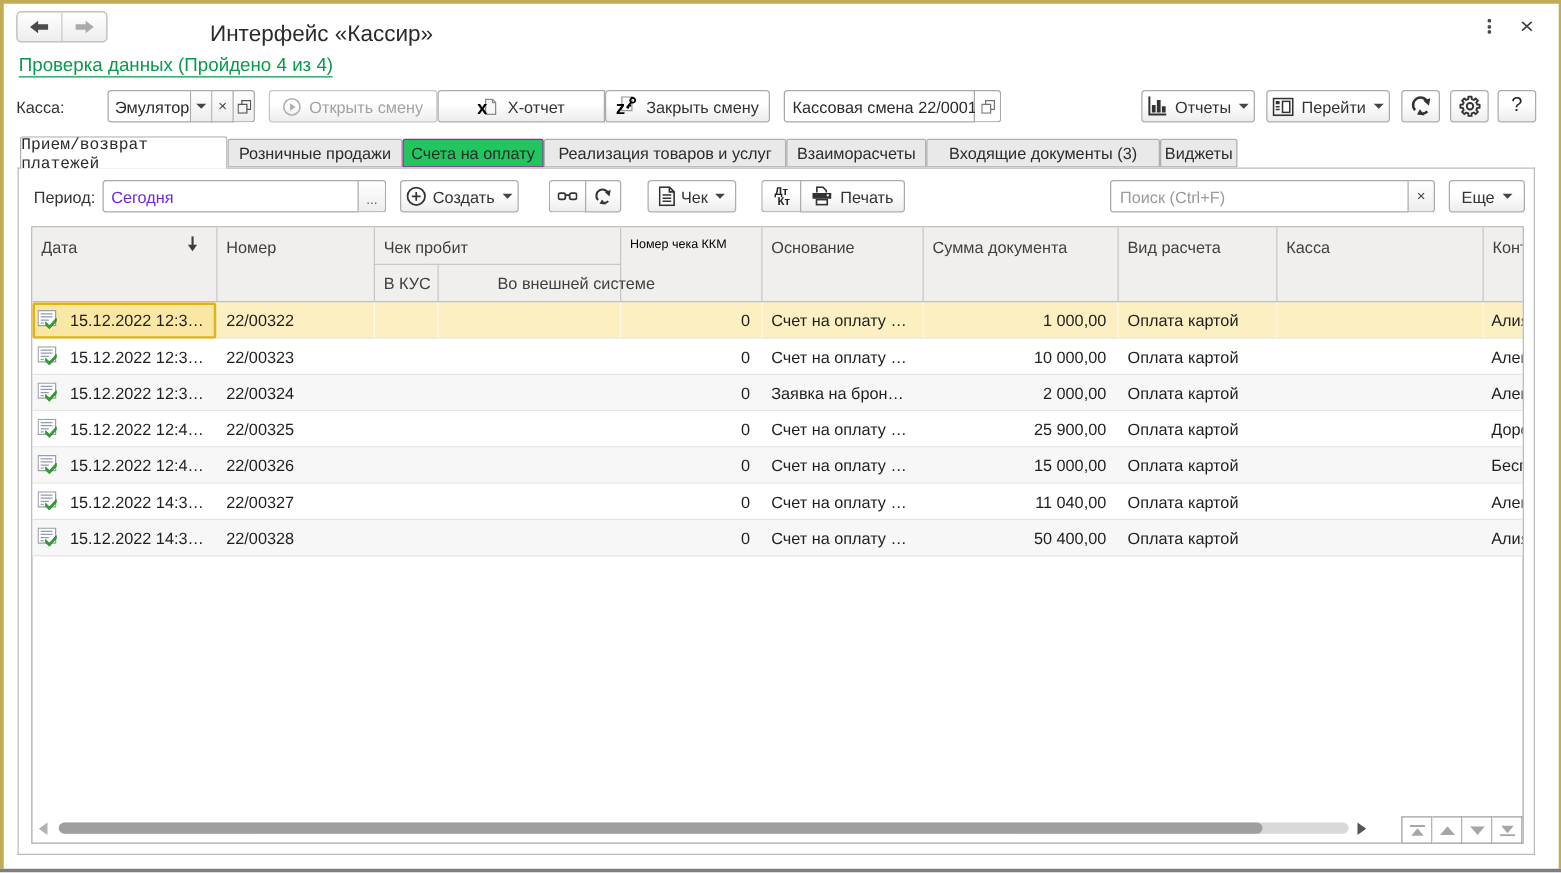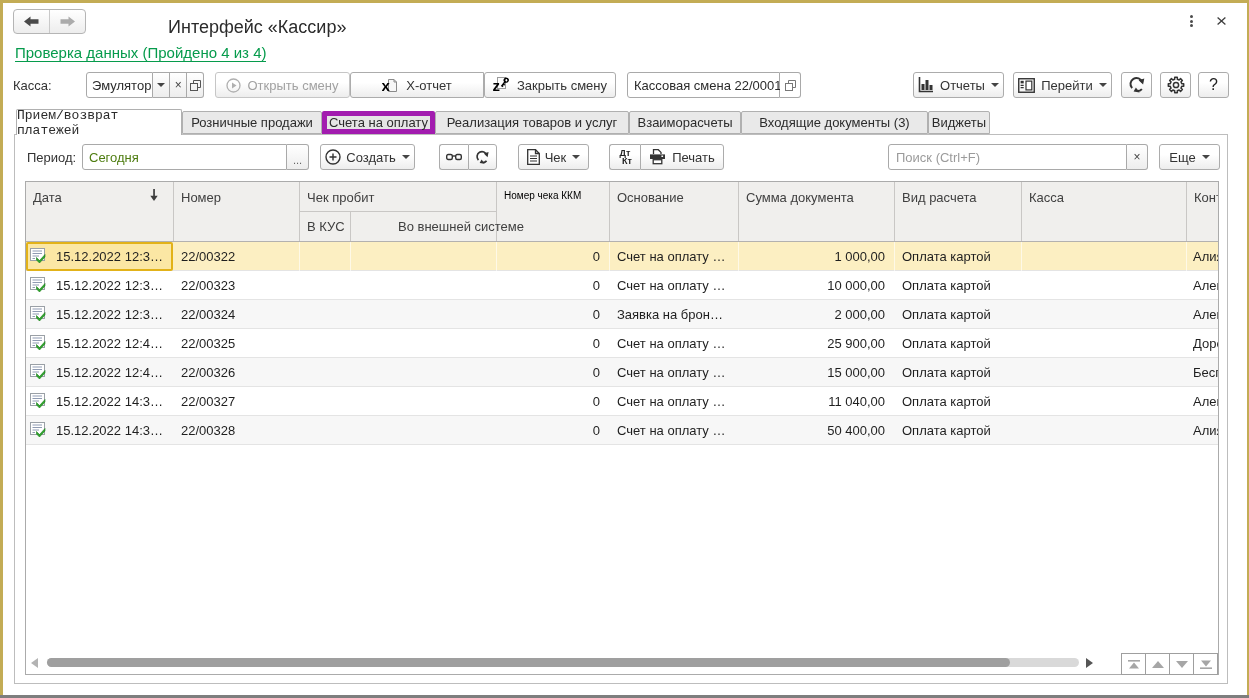--- a/index.html
+++ b/index.html
@@ -133,33 +133,33 @@
   <svg width="18" height="18" viewBox="0 0 18 18">
       <path d="M 16.69 7.72 L 16.69 10.28 L 14.75 10.33 L 14.01 12.12 L 15.35 13.54 L 13.54 15.35 L 12.12 14.01 L 10.33 14.75 L 10.28 16.69 L 7.72 16.69 L 7.67 14.75 L 5.88 14.01 L 4.46 15.35 L 2.65 13.54 L 3.99 12.12 L 3.25 10.33 L 1.31 10.28 L 1.31 7.72 L 3.25 7.67 L 3.99 5.88 L 2.65 4.46 L 4.46 2.65 L 5.88 3.99 L 7.67 3.25 L 7.72 1.31 L 10.28 1.31 L 10.33 3.25 L 12.12 3.99 L 13.54 2.65 L 15.35 4.46 L 14.01 5.88 L 14.75 7.67 Z" fill="none" stroke="#333" stroke-width="1.5" stroke-linejoin="round"></path>
       <circle cx="9" cy="9" r="2.6" fill="none" stroke="#333" stroke-width="1.5"></circle>
     </svg>
 </div>
 <div class="btn" style="left:1198px;top:72px;width:31px;height:26px;font-size:16px;color:#222;">?</div>
 
 <div id="tabs">
     <div class="abs" style="left:16px;top:109px;width:166px;height:26px;border:1px solid #b0b0b0;border-bottom:none;border-radius:2px 2px 0 0;background:#fff;z-index:5;display:flex;align-items:center;justify-content:center;font-size:13px;color:#2b2b2b;font-family:Liberation Mono, monospace;">Прием/возврат платежей</div>
     <div class="abs" style="left:182px;top:111px;width:140px;height:23px;border:1px solid #b0b0b0;border-radius:2px 2px 0 0;background:#e9e9e9;display:flex;align-items:center;justify-content:center;font-size:13px;color:#2b2b2b;">Розничные продажи</div>
-    <div class="abs" style="left:322px;top:111px;width:113px;height:23px;border:5px solid #a21caf;border-radius:2px 2px 0 0;background:#e5e5e5;display:flex;align-items:center;justify-content:center;font-size:13px;color:#2b2b2b;">Счета на оплату</div>
+    <div class="abs" style="left:322px;top:111px;width:113px;height:23px;border:1px solid #a21caf;border-radius:2px 2px 0 0;background:#22c55e;display:flex;align-items:center;justify-content:center;font-size:13px;color:#2b2b2b;">Счета на оплату</div>
     <div class="abs" style="left:435px;top:111px;width:194px;height:23px;border:1px solid #b0b0b0;border-radius:2px 2px 0 0;background:#e9e9e9;display:flex;align-items:center;justify-content:center;font-size:13px;color:#2b2b2b;">Реализация товаров и услуг</div>
     <div class="abs" style="left:629px;top:111px;width:112px;height:23px;border:1px solid #b0b0b0;border-radius:2px 2px 0 0;background:#e9e9e9;display:flex;align-items:center;justify-content:center;font-size:13px;color:#2b2b2b;">Взаиморасчеты</div>
     <div class="abs" style="left:741px;top:111px;width:187px;height:23px;border:1px solid #b0b0b0;border-radius:2px 2px 0 0;background:#e9e9e9;display:flex;align-items:center;justify-content:center;font-size:13px;color:#2b2b2b;">Входящие документы (3)</div>
     <div class="abs" style="left:928px;top:111px;width:62px;height:23px;border:1px solid #b0b0b0;border-radius:2px 2px 0 0;background:#e9e9e9;display:flex;align-items:center;justify-content:center;font-size:13px;color:#2b2b2b;">Виджеты</div>
   </div>
 
 <div class="abs" style="left:14px;top:134px;width:1214px;height:550px;border:1px solid #bdbdbd;border-top:none;background:#fff;"></div>
 <div class="abs" style="left:14px;top:134px;width:1214px;height:1px;background:#bdbdbd;"></div>
 
 <div class="abs" style="left:27px;top:150px;font-size:13px;color:#333;">Период:</div>
 <div class="abs" style="left:82px;top:144px;width:227px;height:26px;display:flex;">
-  <div style="flex:1;border:1px solid #a9a9a9;border-radius:3px 0 0 3px;background:#fff;font-size:13px;color:#4d7c0f;display:flex;align-items:center;padding-left:6px;">Сегодня</div>
+  <div style="flex:1;border:1px solid #a9a9a9;border-radius:3px 0 0 3px;background:#fff;font-size:13px;color:#6d28d9;display:flex;align-items:center;padding-left:6px;">Сегодня</div>
   <div style="width:22px;border:1px solid #a9a9a9;border-left:none;border-radius:0 3px 3px 0;background:linear-gradient(#fff,#ededed);display:flex;align-items:flex-end;justify-content:center;font-size:11px;color:#666;padding-bottom:3px;">...</div>
 </div>
 <div class="btn" style="left:320px;top:144px;width:95px;height:26px;">
   <svg width="16" height="16" viewBox="0 0 16 16" style="margin-right:5px;">
       <circle cx="8" cy="8" r="7" fill="none" stroke="#333" stroke-width="1.4"></circle>
       <path d="M8 4.5 L8 11.5 M4.5 8 L11.5 8" stroke="#333" stroke-width="1.4"></path>
     </svg>
   Создать<span class="caret"></span>
 </div>
 <div class="abs" style="left:439px;top:144px;width:58px;height:26px;display:flex;">

